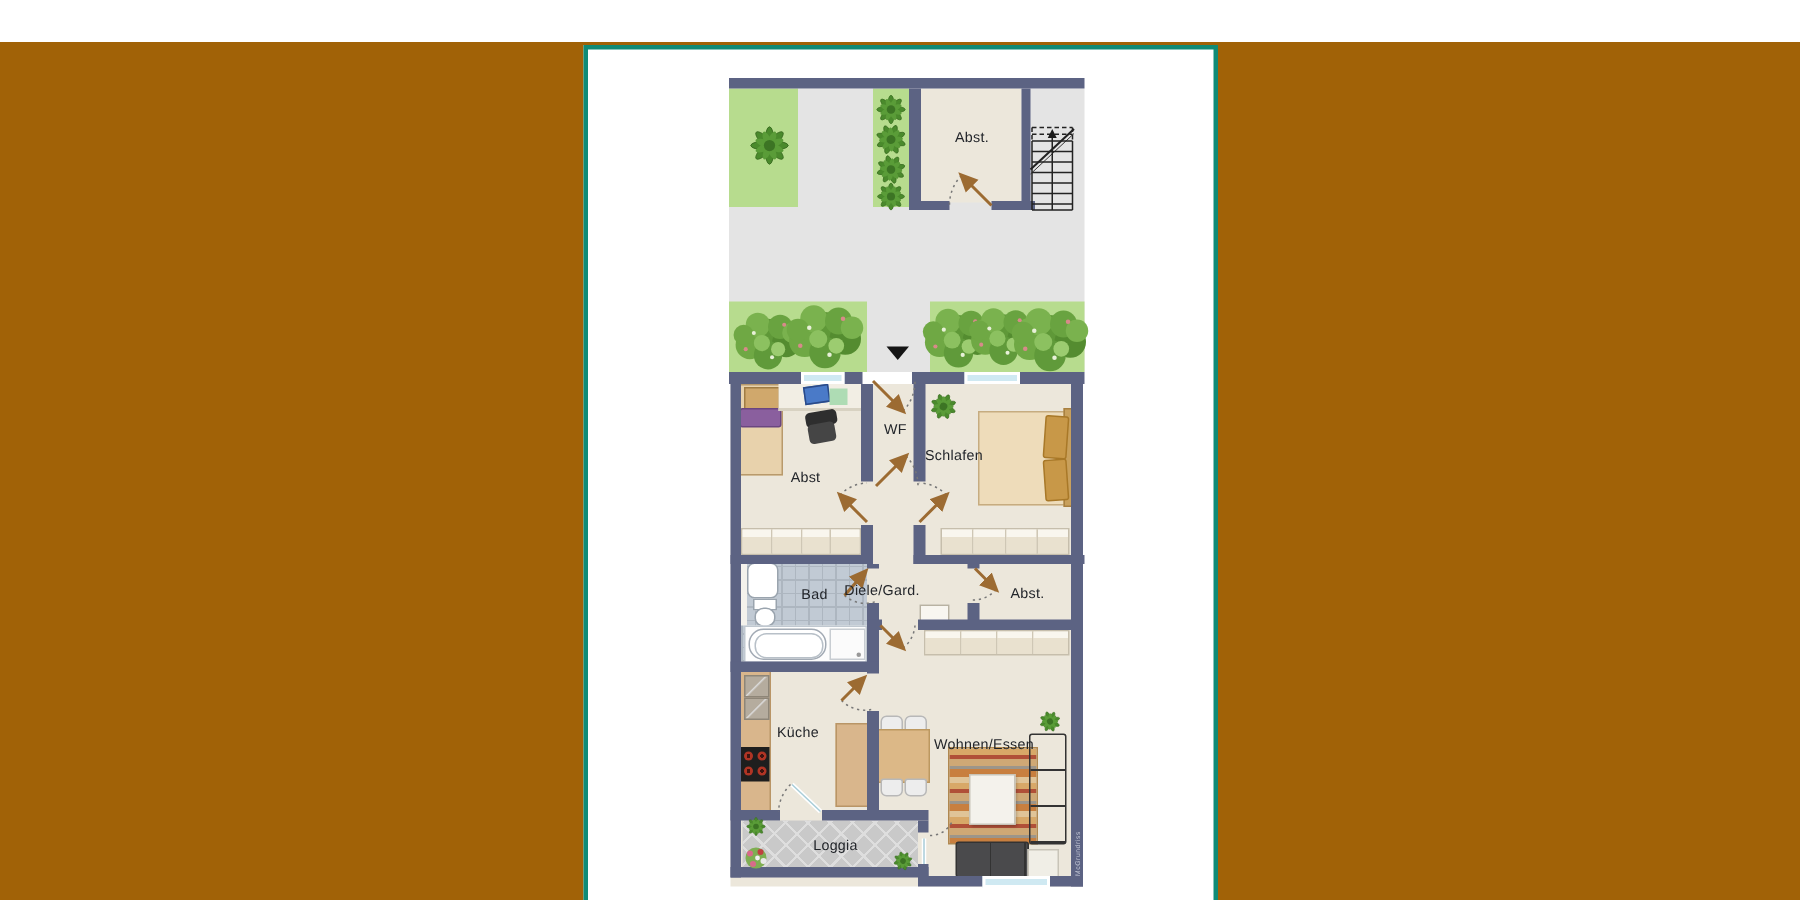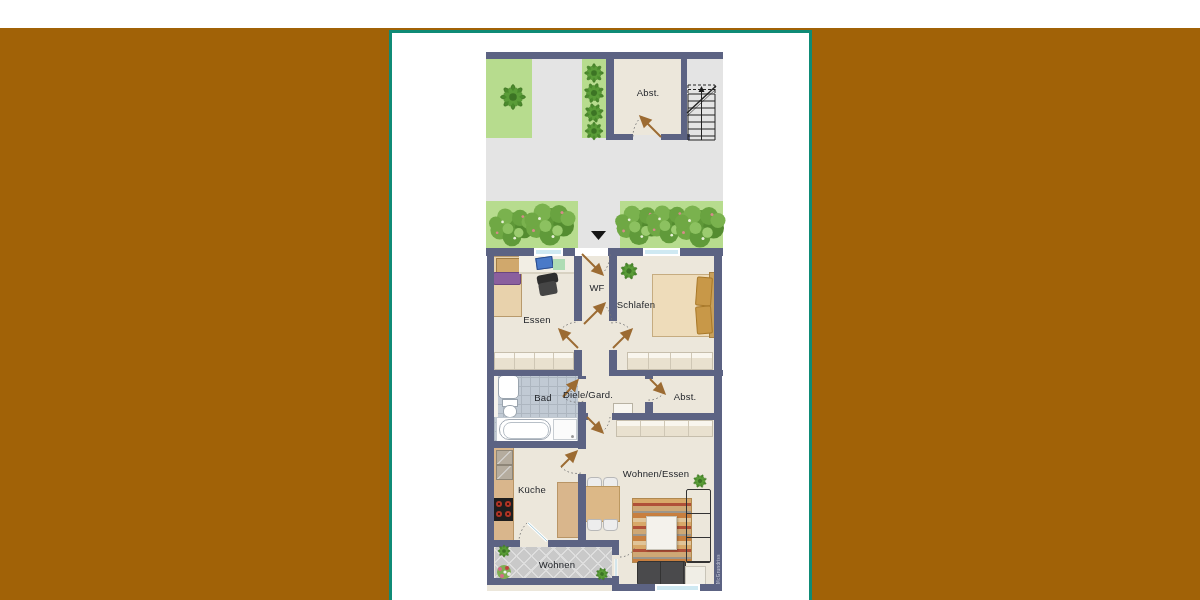--- a/index.html
+++ b/index.html
@@ -272,23 +272,23 @@
         <line x1="547" y1="513" x2="528" y2="495" stroke="#ffffff" stroke-width="3"></line>
         <line x1="547" y1="513" x2="528" y2="495" stroke="#a8cdd8" stroke-width="1"></line>
         <line x1="616" y1="548" x2="616" y2="531" stroke="#ffffff" stroke-width="3"></line>
         <line x1="616" y1="548" x2="616" y2="531" stroke="#a8cdd8" stroke-width="1"></line>
       </g>
     </g>
   </svg>
 
   <div class="lbl" style="left:648px;top:64px;">Abst.</div>
   <div class="lbl" style="left:597px;top:259px;">WF</div>
-  <div class="lbl" style="left:537px;top:291px;">Essen</div>
+  <div class="lbl" style="left:537px;top:291px;">Abst</div>
   <div class="lbl" style="left:636px;top:276px;">Schlafen</div>
   <div class="lbl" style="left:543px;top:369px;">Bad</div>
   <div class="lbl" style="left:588px;top:366px;">Diele/Gard.</div>
   <div class="lbl" style="left:685px;top:368px;">Abst.</div>
   <div class="lbl" style="left:532px;top:461px;">Küche</div>
-  <div class="lbl" style="left:656px;top:445px;">Wohnen/Essen</div>
-  <div class="lbl" style="left:557px;top:536px;">Wohnen</div>
+  <div class="lbl" style="left:656px;top:469px;">Wohnen/Essen</div>
+  <div class="lbl" style="left:557px;top:536px;">Loggia</div>
 
   <div class="wm">McGrundriss</div>
 </div>
 
 </body></html>

